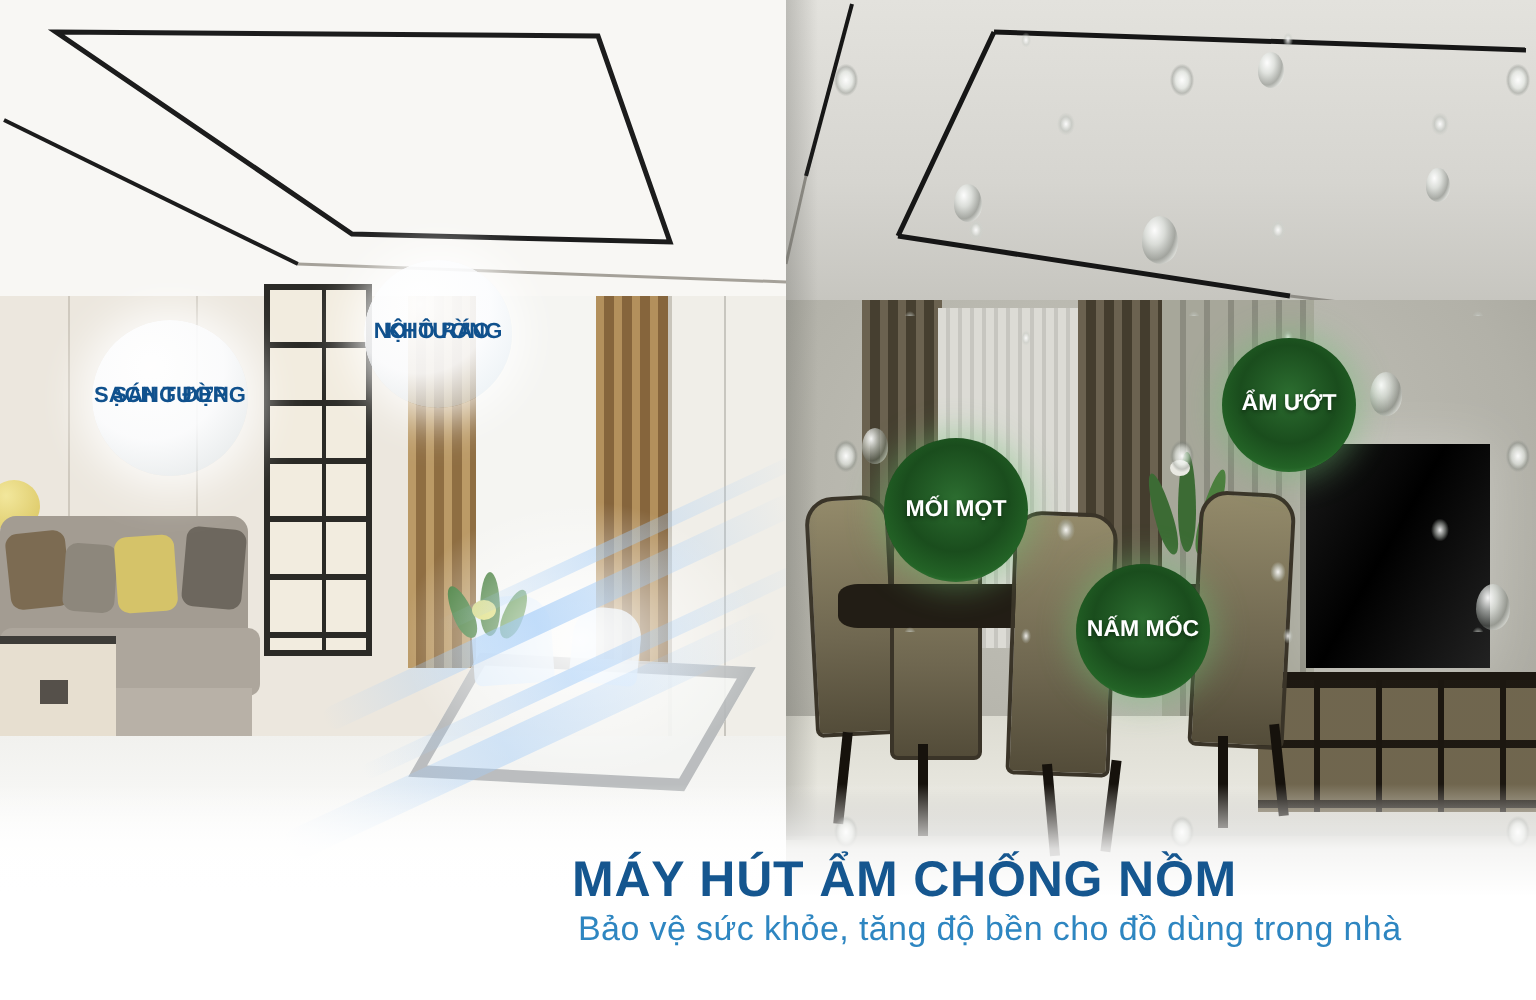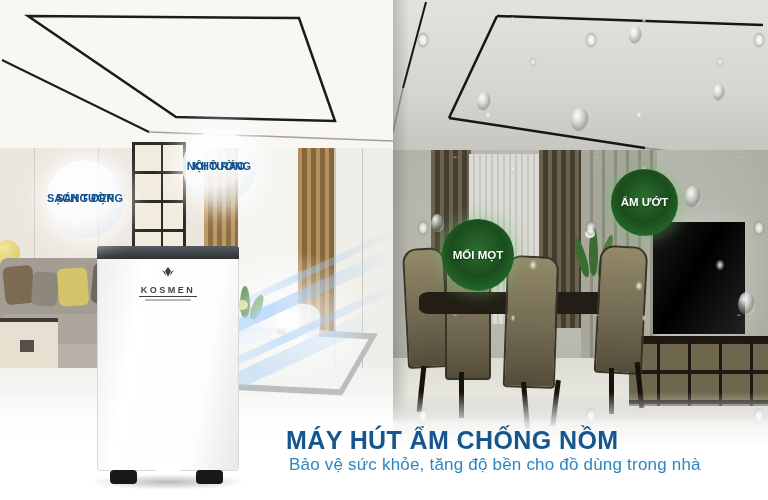--- a/index.html
+++ b/index.html
@@ -280,46 +280,32 @@
     <div class="drop-lg d4"></div>
     <div class="drop-lg d5"></div>
     <div class="drop-lg d6"></div>
     <div class="drop-lg d7"></div>
   </div>
 
   <div class="caption-band"></div>
   <div class="caption-title">MÁY HÚT ẨM CHỐNG NỒM</div>
   <div class="caption-subtitle">Bảo vệ sức khỏe, tăng độ bền cho đồ dùng trong nhà</div>
 
-  <div class="machine">
-    <div class="machine-shadow"></div>
-    <div class="machine-top"></div>
-    <div class="machine-body"></div>
-    <div class="machine-logo">
-      <svg width="16" height="13" viewBox="0 0 16 13">
-        <path d="M8,0 L11,4 L8,10 L5,4 Z" fill="#3b4046"></path>
-        <path d="M2,3 L5,5 L6,9 Z" fill="#3b4046"></path>
-        <path d="M14,3 L11,5 L10,9 Z" fill="#3b4046"></path>
-      </svg>
-      <span class="brand-text">KOSMEN</span>
-      <span class="brand-sub"></span>
-    </div>
-    <div class="machine-notch"></div>
-    <div class="wheel w1"></div>
-    <div class="wheel w2"></div>
-  </div>
 
   <div class="badge badge-dry b-sach">
     <span>SẠCH TƯỜNG</span>
     <span>SÁNG ĐẸP</span>
   </div>
   <div class="badge badge-dry b-noithat">
     <span>NỘI TƯỜNG</span>
     <span>KHÔ RÁO</span>
   </div>
   <div class="badge badge-humid b-amuot">
     <span>ẨM ƯỚT</span>
   </div>
   <div class="badge badge-humid b-moimot">
     <span>MỐI MỌT</span>
   </div>
+  <div class="badge badge-humid b-nammoc">
+    <span>NẤM MỐC</span>
+  </div>
 
 </div>
 
 </body></html>

